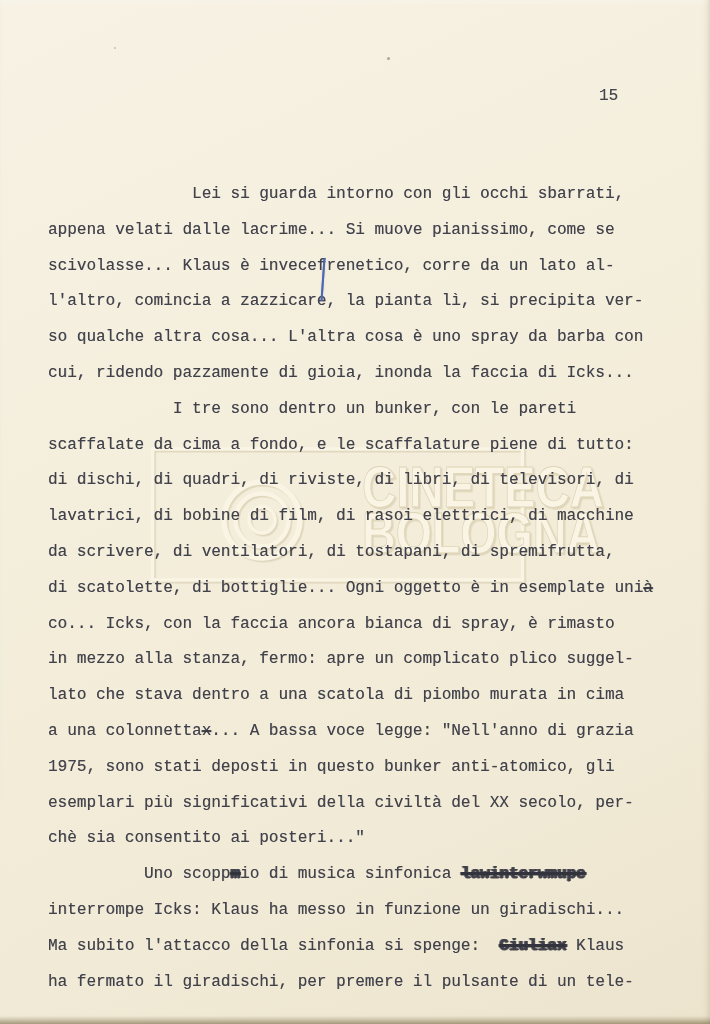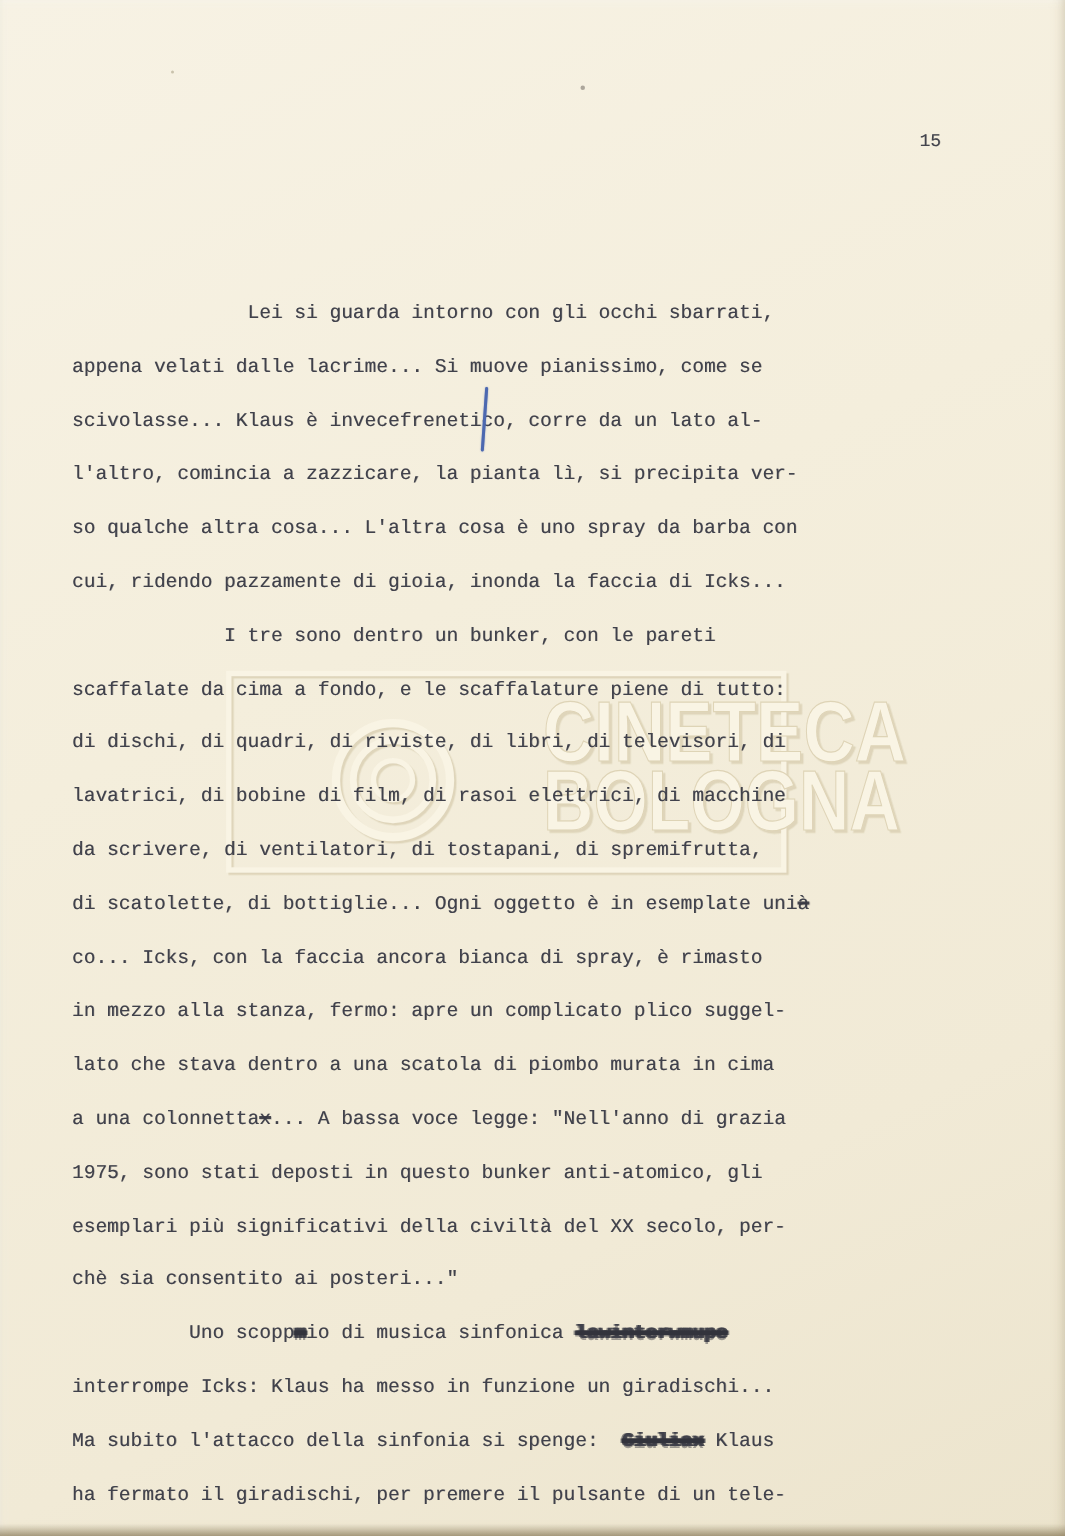--- a/index.html
+++ b/index.html
@@ -16,28 +16,28 @@
     font-family:"Liberation Mono", monospace;
   }
 
   .page::after{ 
     content:""; position:absolute; left:0; right:0; bottom:0; height:8px;
     background:linear-gradient(to bottom, rgba(110,92,55,0), rgba(104,88,52,.38));
     pointer-events:none;
   }
 
   .pagenum {
-    position:absolute; left:613px; top:87px;
-    font-size:12px; color:#43444d; z-index:3;
+    position:absolute; left:599px; top:87px;
+    font-size:16px; color:#43444d; z-index:3;
     text-shadow:.3px .3px 0 rgba(58,59,68,.4);
   }
 
   .text {
-    position:absolute; left:48px; top:191px; width:650px; z-index:2;
-    font-size:13px; line-height:35.8px; color:#40414b;
+    position:absolute; left:48px; top:177px; width:650px; z-index:2;
+    font-size:16px; line-height:35.8px; color:#40414b;
     white-space:pre; letter-spacing:0;
     text-shadow:.35px .3px 0 rgba(52,53,62,.45);
   }
   .tline { height:35.8px; }
 
   .struck {
     text-decoration:line-through;
     text-decoration-thickness:2px;
     text-decoration-color:rgba(56,57,66,.9);
   }

